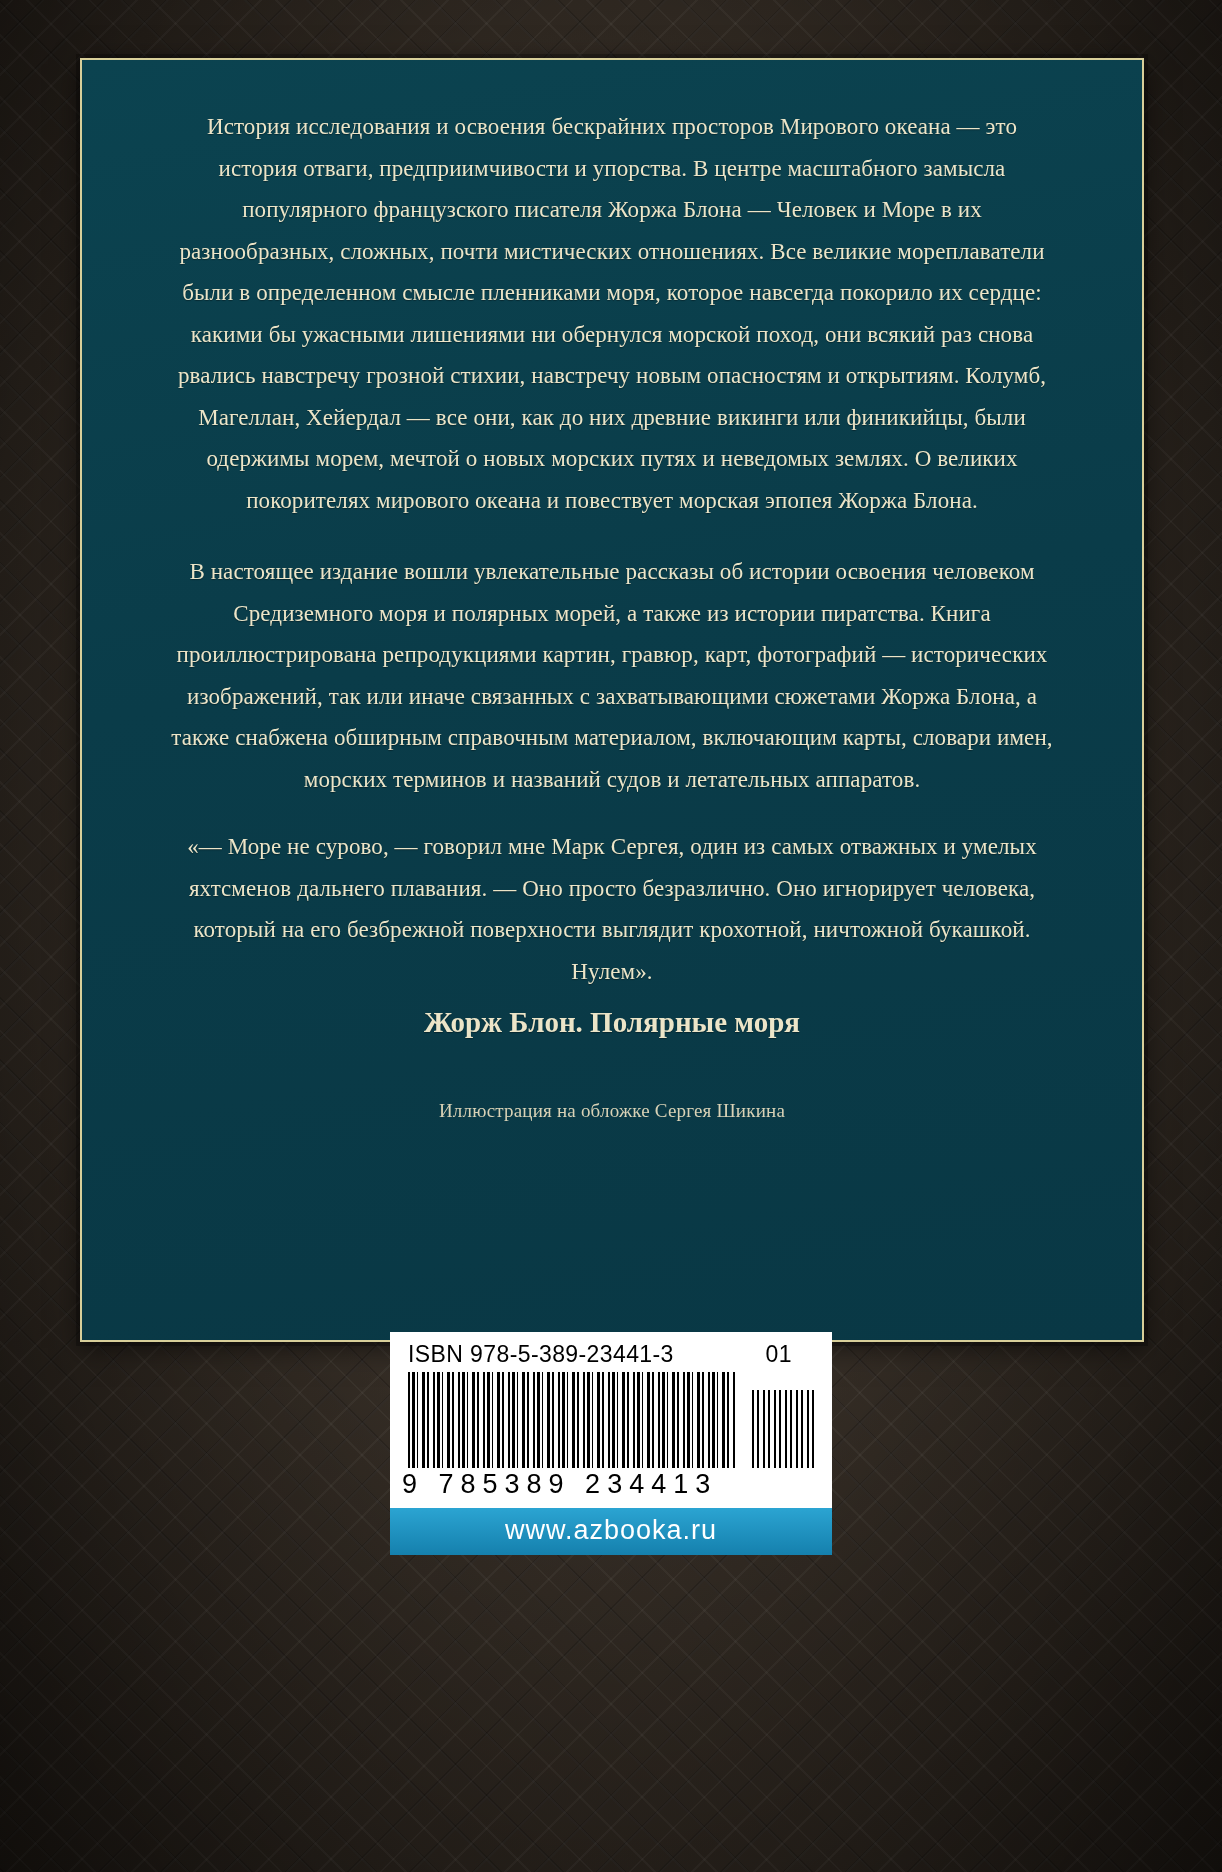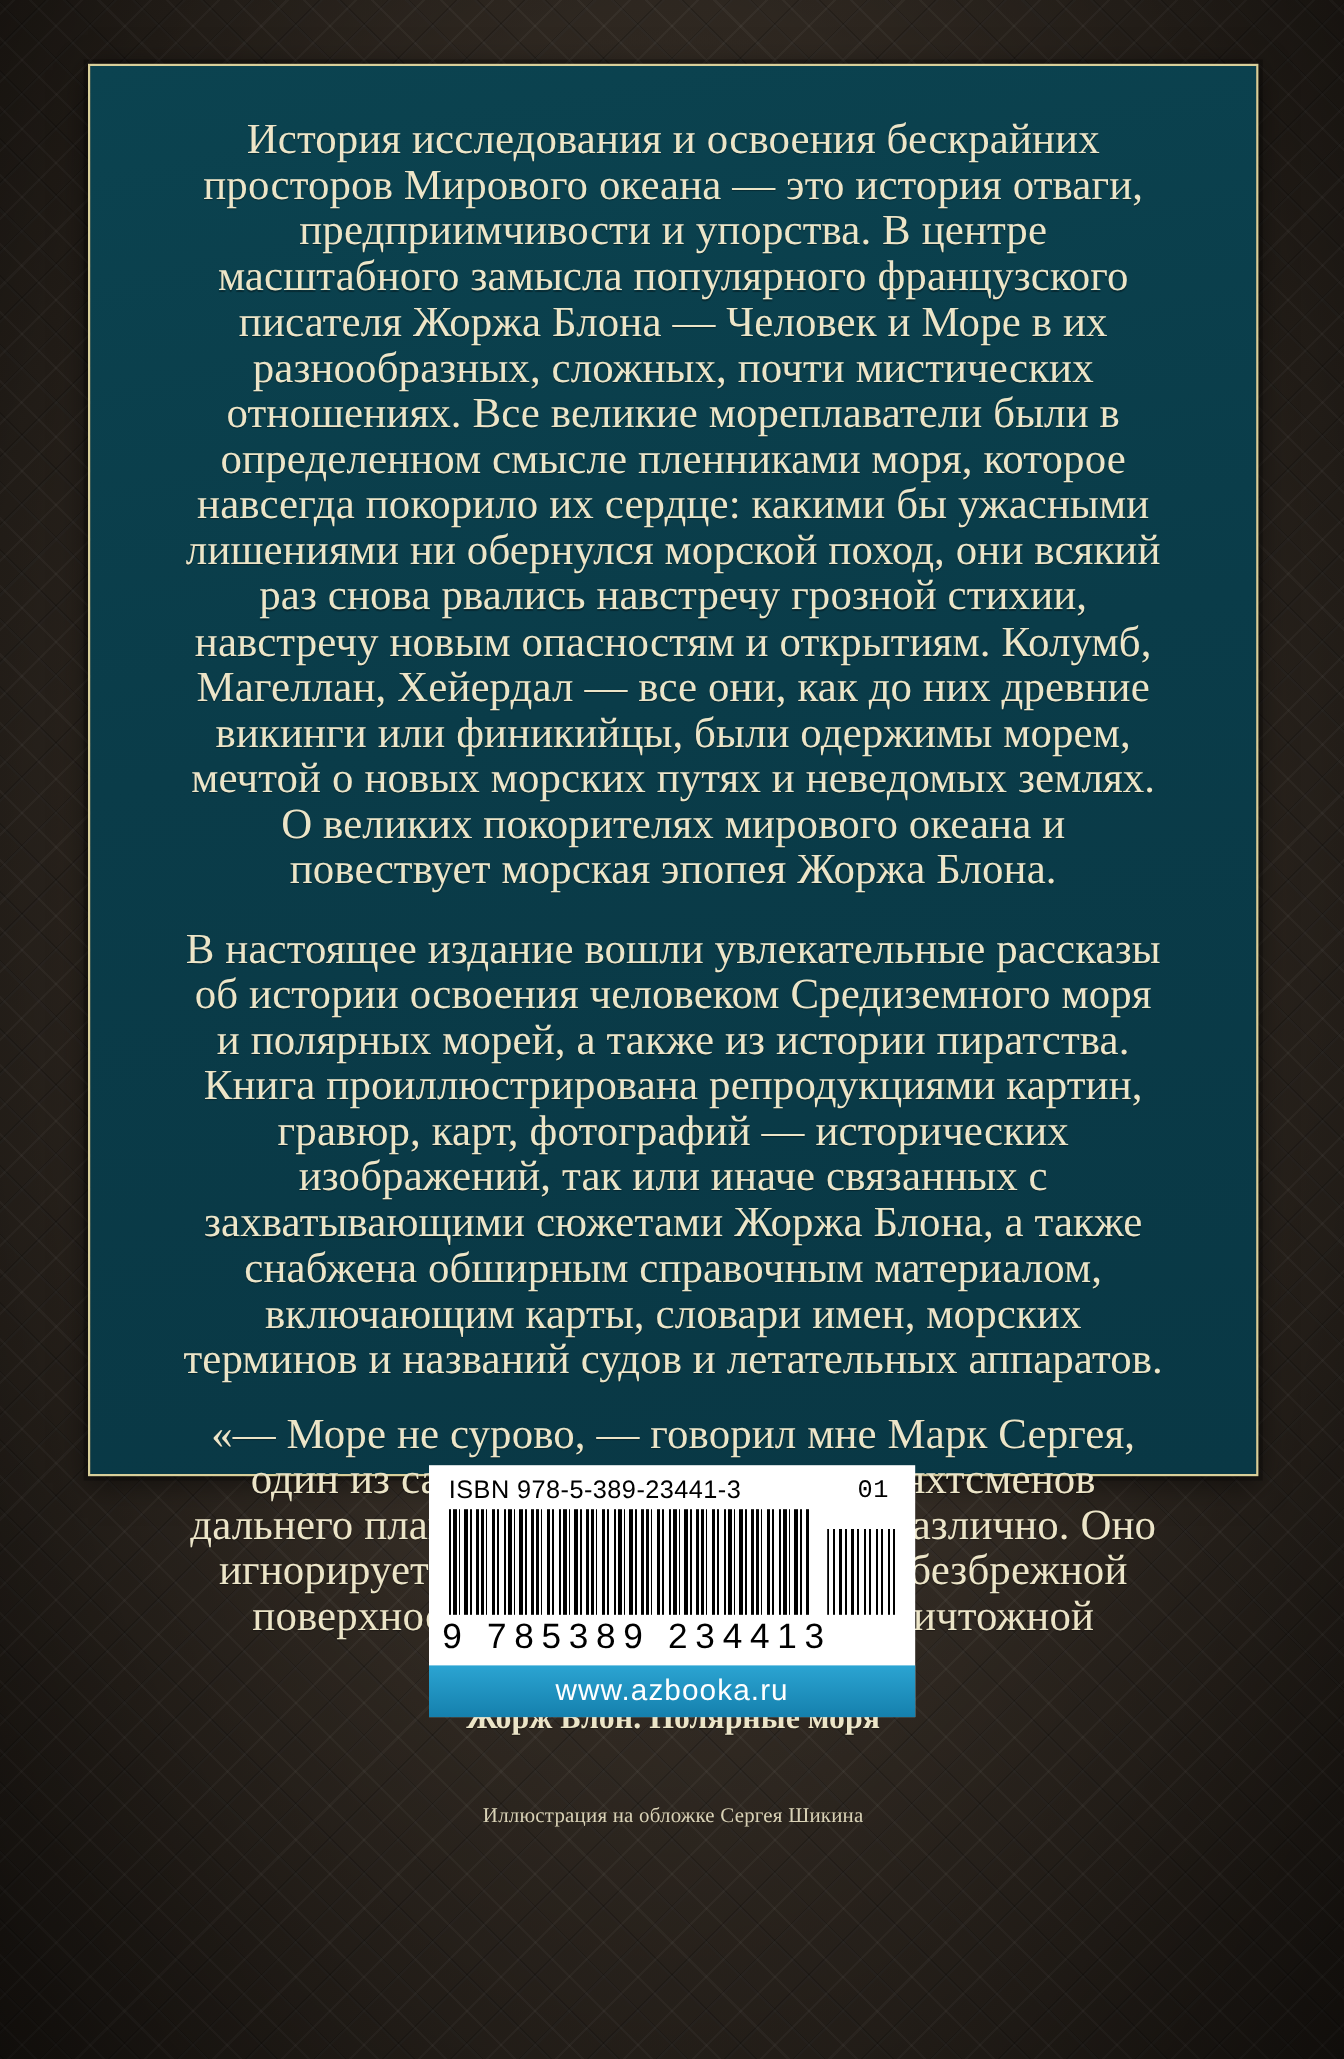--- a/index.html
+++ b/index.html
@@ -55,21 +55,21 @@
     height: 1284px;
     box-sizing: border-box;
     background: linear-gradient(170deg, #0b4350 0%, #0a3c49 45%, #093845 100%);
     border: 2px solid #d8cf9a;
     box-shadow: 0 0 0 4px rgba(0,0,0,0.25), 0 6px 26px rgba(0,0,0,0.55);
     padding: 46px 84px 30px 84px;
   }
 
   .blurb-p {
     color: #ece5c8;
-    font-size: 39px;
+    font-size: 23px;
     line-height: 41.5px;
     text-align: center;
     margin: 0 0 26px 0;
     letter-spacing: 0.1px;
     text-shadow: 0 1px 1px rgba(0,0,0,0.35);
   }
   #blurb-paragraph-1 { margin-bottom: 30px; }
   #blurb-paragraph-2 { }
   #blurb-quote {
     margin-bottom: 10px;
@@ -109,25 +109,25 @@
     padding: 9px 14px 4px 18px;
     box-sizing: border-box;
   }
   #isbn-text {
     font-family: "Liberation Sans", sans-serif;
     font-size: 23px;
     color: #000;
     letter-spacing: 0.4px;
   }
   #isbn-addon-text {
-    font-family: Liberation Mono, monospace;
+    font-family: Liberation Sans, sans-serif;
     font-size: 23px;
     color: #000;
     letter-spacing: 0.4px;
-    margin-right: 10px;
+    margin-right: 26px;
   }
   #barcode-bars-row {
     display: flex;
     align-items: flex-end;
     padding: 0 14px 0 18px;
     box-sizing: border-box;
     height: 96px;
   }
   .bars {
     height: 96px;
@@ -149,21 +149,21 @@
       #000 5px, #000 7px, #fff 7px, #fff 11px);
   }
   #barcode-digits-row {
     display: flex;
     align-items: center;
     padding: 1px 14px 6px 12px;
     box-sizing: border-box;
   }
   #barcode-digits {
     font-family: "Liberation Sans", sans-serif;
-    font-size: 32px;
+    font-size: 27px;
     letter-spacing: 7px;
     color: #000;
     white-space: nowrap;
   }
   #publisher-url-bar {
     margin: 2px 0 0 0;
     background: #1a8fc1;
     background: linear-gradient(180deg, #2ba4d2 0%, #1580ad 100%);
     text-align: center;
     padding: 7px 0 9px 0;

